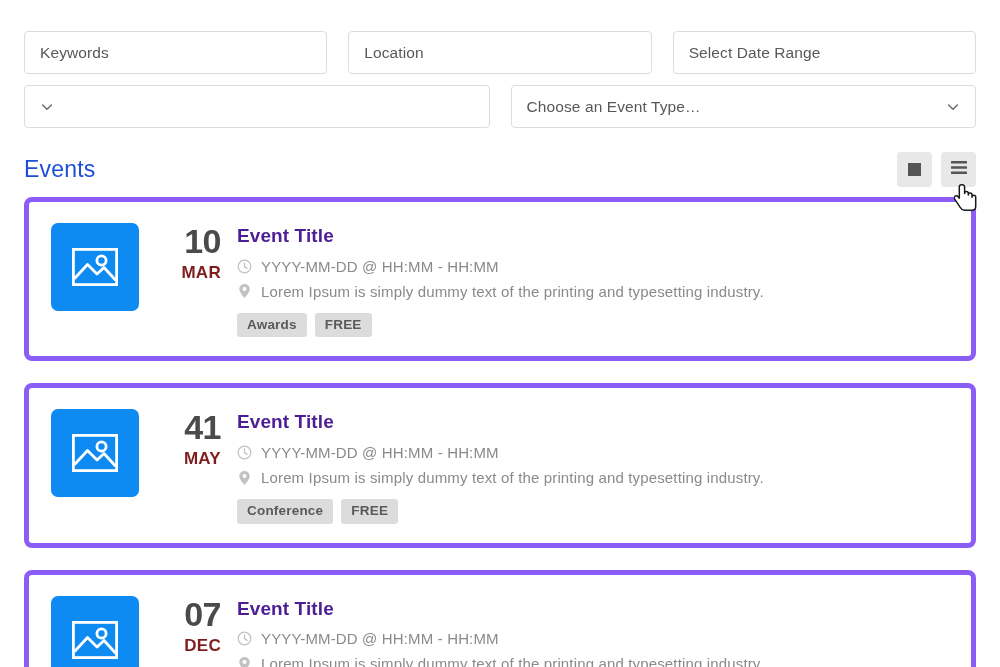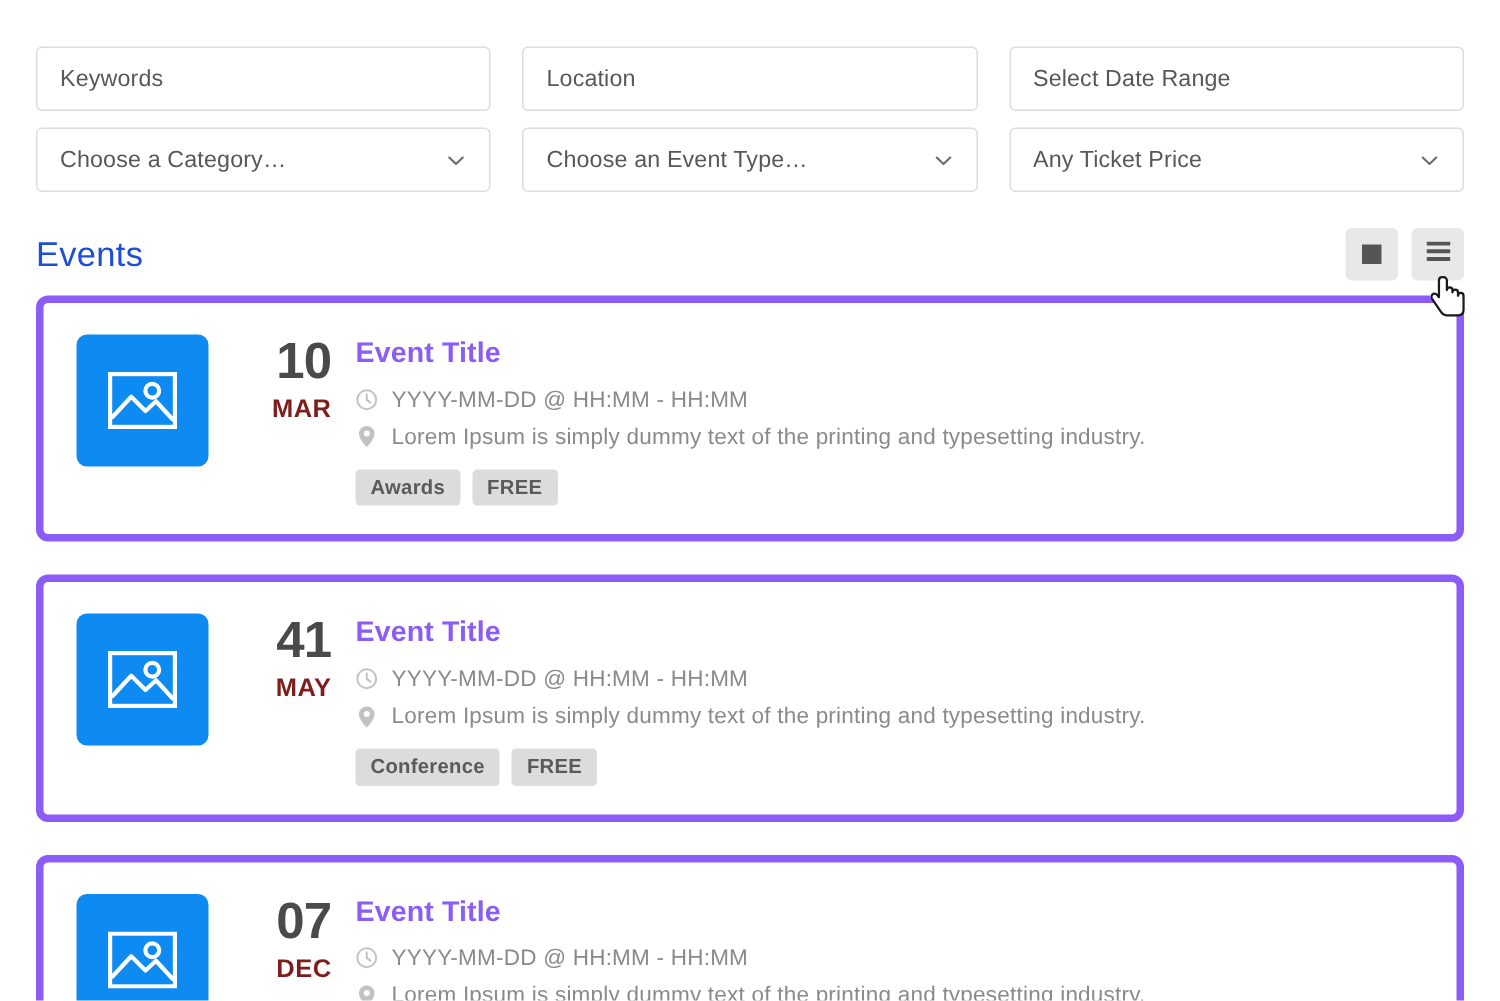--- a/index.html
+++ b/index.html
@@ -157,21 +157,21 @@
   .details {
     margin-left: 16px;
     flex: 1 1 auto;
     min-width: 0;
     padding-top: 2px;
   }
 
   .event-title {
     font-size: 19px;
     font-weight: bold;
-    color: #8b5cf6;
+    color: #4c1d95;
     letter-spacing: 0.1px;
     margin-bottom: 8px;
     line-height: 1.2;
   }
 
   .meta-row {
     display: flex;
     align-items: center;
     gap: 9px;
     margin-bottom: 4px;
@@ -232,37 +232,28 @@
     <div class="field">
       <span class="field-text">Location</span>
     </div>
     <div class="field">
       <span class="field-text">Select Date Range</span>
     </div>
   </div>
 
   <div class="filter-row">
     <div class="field select-field">
-      <span class="field-text">Choose a Category…</span>
       <span class="chev">
         <svg width="14" height="14" viewBox="0 0 14 14">
             <path d="M2.5 5 L7 9.3 L11.5 5" fill="none" stroke="#6b6b6b" stroke-width="1.4" stroke-linecap="round" stroke-linejoin="round"></path>
           </svg>
       </span>
     </div>
     <div class="field select-field">
       <span class="field-text">Choose an Event Type…</span>
-      <span class="chev">
-        <svg width="14" height="14" viewBox="0 0 14 14">
-            <path d="M2.5 5 L7 9.3 L11.5 5" fill="none" stroke="#6b6b6b" stroke-width="1.4" stroke-linecap="round" stroke-linejoin="round"></path>
-          </svg>
-      </span>
-    </div>
-    <div class="field select-field">
-      <span class="field-text">Any Ticket Price</span>
       <span class="chev">
         <svg width="14" height="14" viewBox="0 0 14 14">
             <path d="M2.5 5 L7 9.3 L11.5 5" fill="none" stroke="#6b6b6b" stroke-width="1.4" stroke-linecap="round" stroke-linejoin="round"></path>
           </svg>
       </span>
     </div>
   </div>
 
 </div>
 

